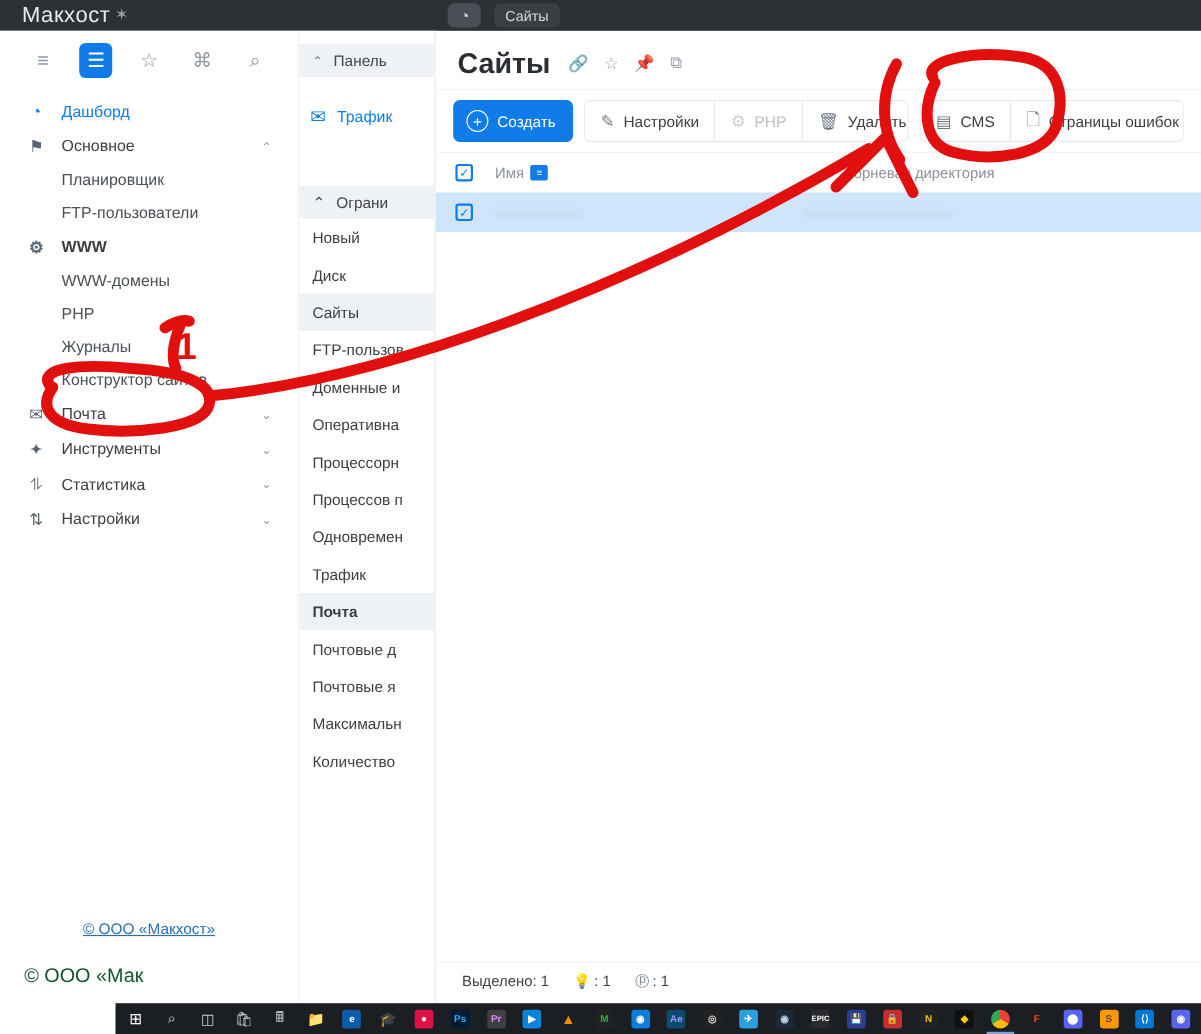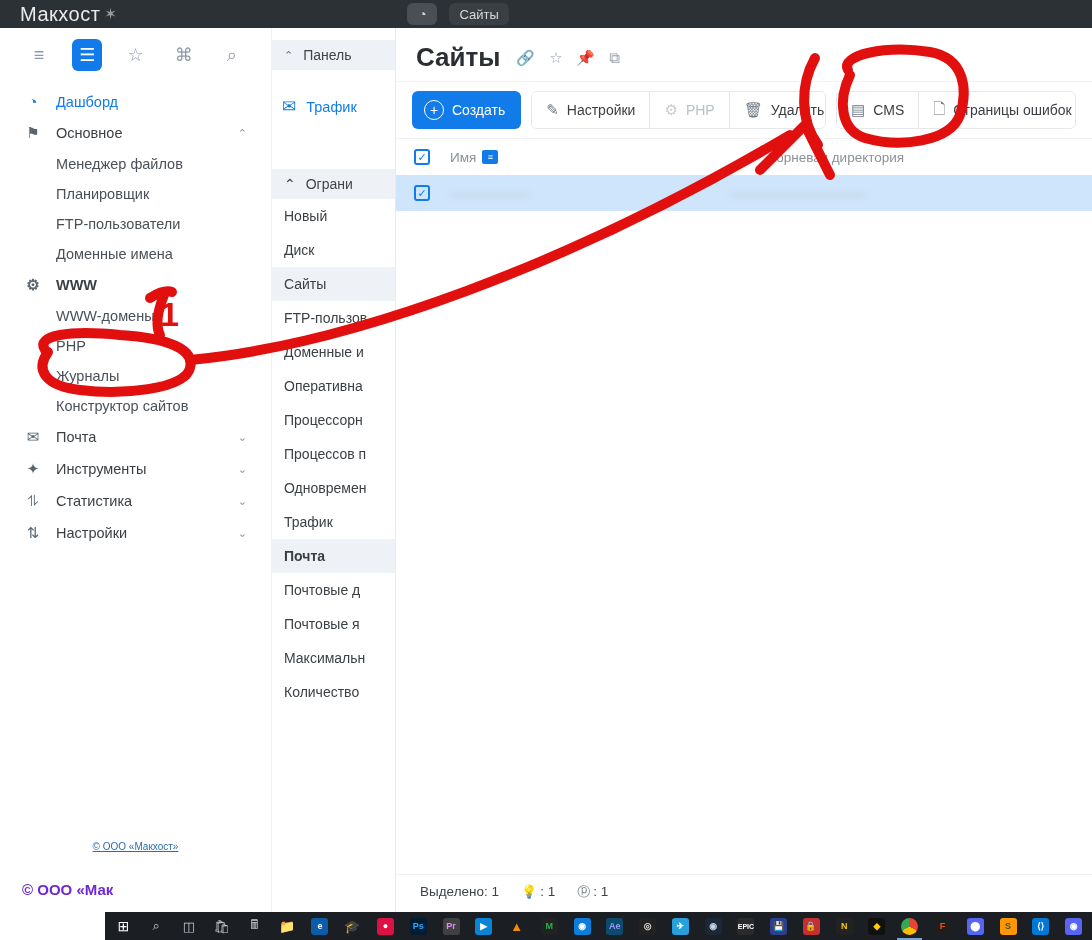--- a/index.html
+++ b/index.html
@@ -19,22 +19,22 @@
 .nav-sect { padding: 4px 0 10px 0; }
 .nav-item { display:flex; align-items:center; gap:14px; padding:7px 24px; font-size:14.5px; color:#3a3f44; cursor:pointer; }
 .nav-item .ico { width:18px; display:flex; align-items:center; justify-content:center; color:#596570; font-size:15px; }
 .nav-item.active { color:#117ce9; }
 .nav-item.active .ico { color:#117ce9; }
 .nav-sub { padding:7px 24px 7px 56px; color:#4a5057; font-size:14.5px; cursor:pointer; }
 .nav-header { display:flex; align-items:center; gap:14px; padding:7px 24px; font-size:14.5px; color:#3a3f44; cursor:pointer; }
 .nav-header .ico { width:18px; display:flex; align-items:center; justify-content:center; color:#596570; font-size:15px; }
 .nav-header .chev { margin-left:auto; color:#8d99a6; font-size:11px; }
 .nav-header.bold { font-weight:600; }
-.nav-copy { position:absolute; bottom:60px; left:0; right:0; text-align:center; color:#2a6db3; font-size:10px; text-decoration:underline; }
-.nav-copy2 { position:absolute; bottom:14px; left:22px; color:#6d28d9; font-size:15px;font-weight:bold; }
+.nav-copy { position:absolute; bottom:60px; left:0; right:0; text-align:center; color:#2a6db3; font-size:14px; text-decoration:underline; }
+.nav-copy2 { position:absolute; bottom:14px; left:22px; color:#14532d; font-size:18px; }
 
 
 .col-sec { width: 124px; background:#fff; border-right:1px solid #e8eaed; padding-top:56px; position:relative; overflow:hidden; }
 .sec-head { position:absolute; top:12px; left:0; right:0; display:flex; align-items:center; gap:10px; padding:6px 12px; background:#eef2f6; color:#444; font-size:14px; height:30px; border-radius:0; }
 .sec-head .chev2 { font-size:11px; color:#6b7680; }
 .sec-new { display:flex; align-items:center; gap:10px; padding:12px 10px 20px 10px; color:#117ce9; font-size:14.5px; cursor:pointer; }
 .sec-new .ico { color:#117ce9; font-size:17px; }
 .sec-group { margin-top:32px; }
 .sec-group-head { display:flex; align-items:center; gap:10px; padding:6px 12px; background:#eef2f6; color:#444; font-size:14px; height:30px; }
 .sec-item { padding:9px 12px; font-size:14px; color:#3a3f44; overflow:hidden; white-space:nowrap; cursor:pointer; }
@@ -105,24 +105,22 @@
       <div class="nav-item active">
         <span class="ico">◔</span>
         <span>Дашборд</span>
       </div>
       <div class="nav-header">
         <span class="ico">⚑</span>
         <span>Основное</span>
         <span class="chev">⌃</span>
       </div>
       <div id="nav-main-subs">
-          <div class="nav-sub">Менеджер файлов</div>
           <div class="nav-sub">Планировщик</div>
           <div class="nav-sub">FTP-пользователи</div>
-          <div class="nav-sub">Доменные имена</div>
         </div>
 
       <div class="nav-header bold">
         <span class="ico">⚙</span>
         <span>WWW</span>
       </div>
       <div id="nav-www-subs">
           <div class="nav-sub">WWW-домены</div>
           <div class="nav-sub">PHP</div>
           <div class="nav-sub">Журналы</div>

